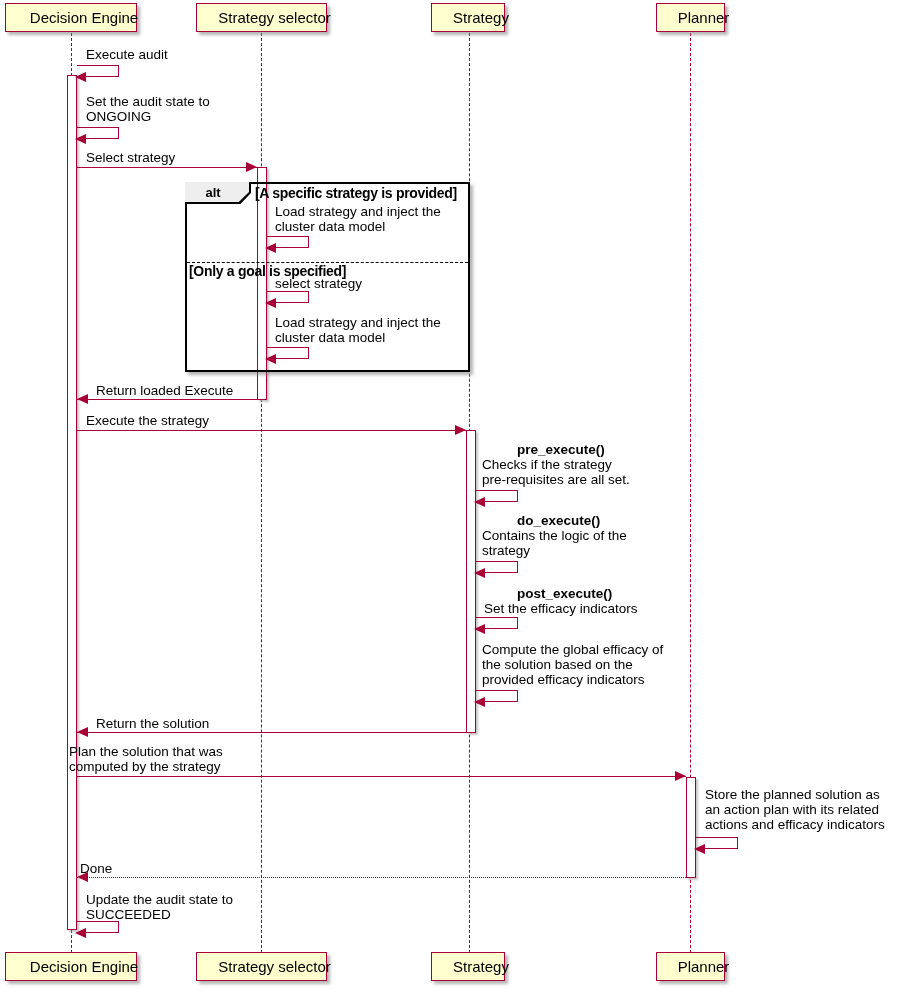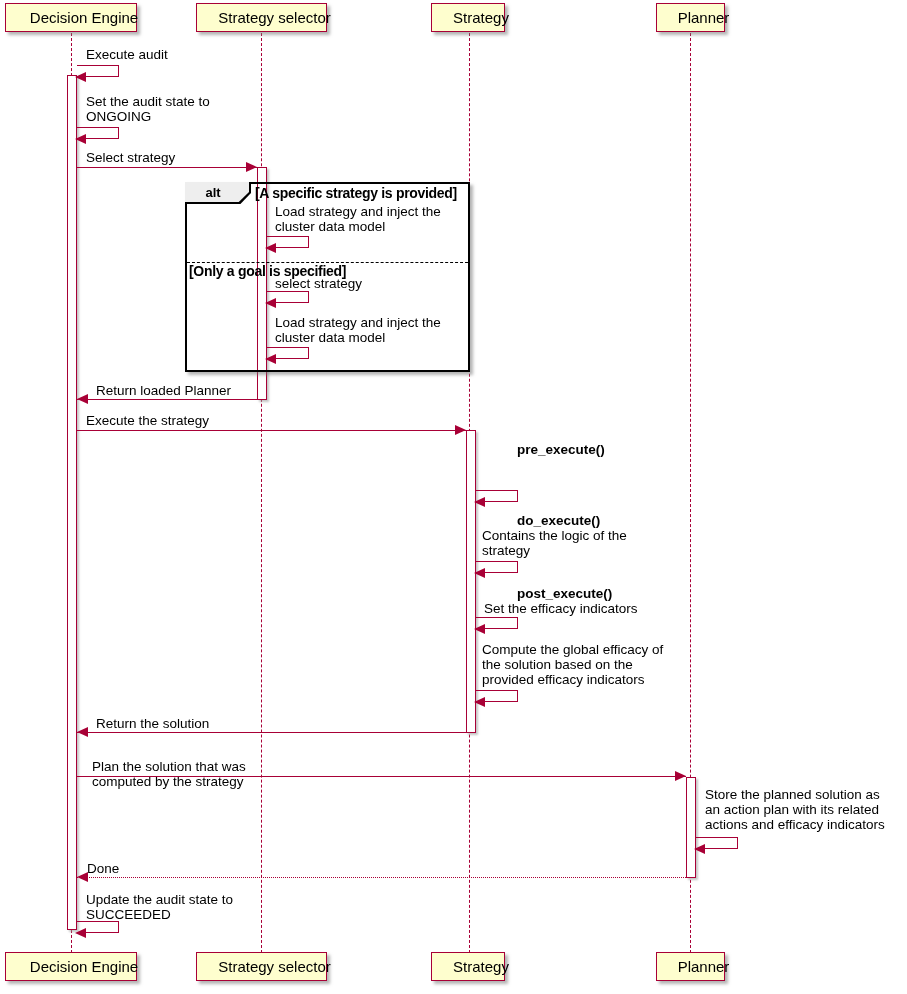--- a/index.html
+++ b/index.html
@@ -92,29 +92,31 @@
   <div class="loop" style="left:267px;top:291px;">
     <div class="ah-l"></div>
   </div>
 
   <div class="label" style="left:275px;top:315px;">Load strategy and inject the
 cluster data model</div>
   <div class="loop" style="left:267px;top:347px;">
     <div class="ah-l"></div>
   </div>
 
-  <div class="label" style="left:96px;top:383px;">Return loaded Planner</div>
+  <div class="label" style="left:96px;top:383px;">Return loaded Execute</div>
   <div class="hline" style="left:77px;top:399px;width:180px;"></div>
   <div class="ah-l" style="left:77px;top:394px;"></div>
 
   <div class="label" style="left:86px;top:413px;">Execute the strategy</div>
   <div class="hline" style="left:77px;top:430px;width:389px;"></div>
   <div class="ah-r" style="left:455px;top:425px;"></div>
 
   <div class="label bold" style="left:482px;top:442px;">pre_execute()</div>
+  <div class="label" style="left:482px;top:457px;">Checks if the strategy
+pre-requisites are all set.</div>
   <div class="loop" style="left:476px;top:490px;">
     <div class="ah-l"></div>
   </div>
 
   <div class="label bold" style="left:482px;top:513px;">do_execute()</div>
   <div class="label" style="left:482px;top:528px;">Contains the logic of the
 strategy</div>
   <div class="loop" style="left:476px;top:561px;">
     <div class="ah-l"></div>
   </div>
@@ -129,33 +131,33 @@
 the solution based on the
 provided efficacy indicators</div>
   <div class="loop" style="left:476px;top:690px;">
     <div class="ah-l"></div>
   </div>
 
   <div class="label" style="left:96px;top:716px;">Return the solution</div>
   <div class="hline" style="left:77px;top:732px;width:389px;"></div>
   <div class="ah-l" style="left:77px;top:727px;"></div>
 
-  <div class="label" style="left:92px;top:744px;margin-top:15px;">Plan the solution that was
+  <div class="label" style="left:69px;top:744px;">Plan the solution that was
 computed by the strategy</div>
   <div class="hline" style="left:77px;top:776px;width:609px;"></div>
   <div class="ah-r" style="left:675px;top:771px;"></div>
 
   <div class="label" style="left:705px;top:787px;">Store the planned solution as
 an action plan with its related
 actions and efficacy indicators</div>
   <div class="loop" style="left:696px;top:837px;">
     <div class="ah-l"></div>
   </div>
 
-  <div class="label" style="left:87px;top:861px;text-align:center;">Done</div>
+  <div class="label" style="left:80px;top:861px;text-align:center;">Done</div>
   <div class="hline dotted" style="left:77px;top:877px;width:609px;"></div>
   <div class="ah-l" style="left:77px;top:872px;"></div>
 
   <div class="label" style="left:86px;top:892px;">Update the audit state to
 SUCCEEDED</div>
   <div class="loop" style="left:77px;top:921px;">
     <div class="ah-l"></div>
   </div>
 
   <div class="pbox" style="left:5px;top:3px;width:132px;">Decision Engine</div>

